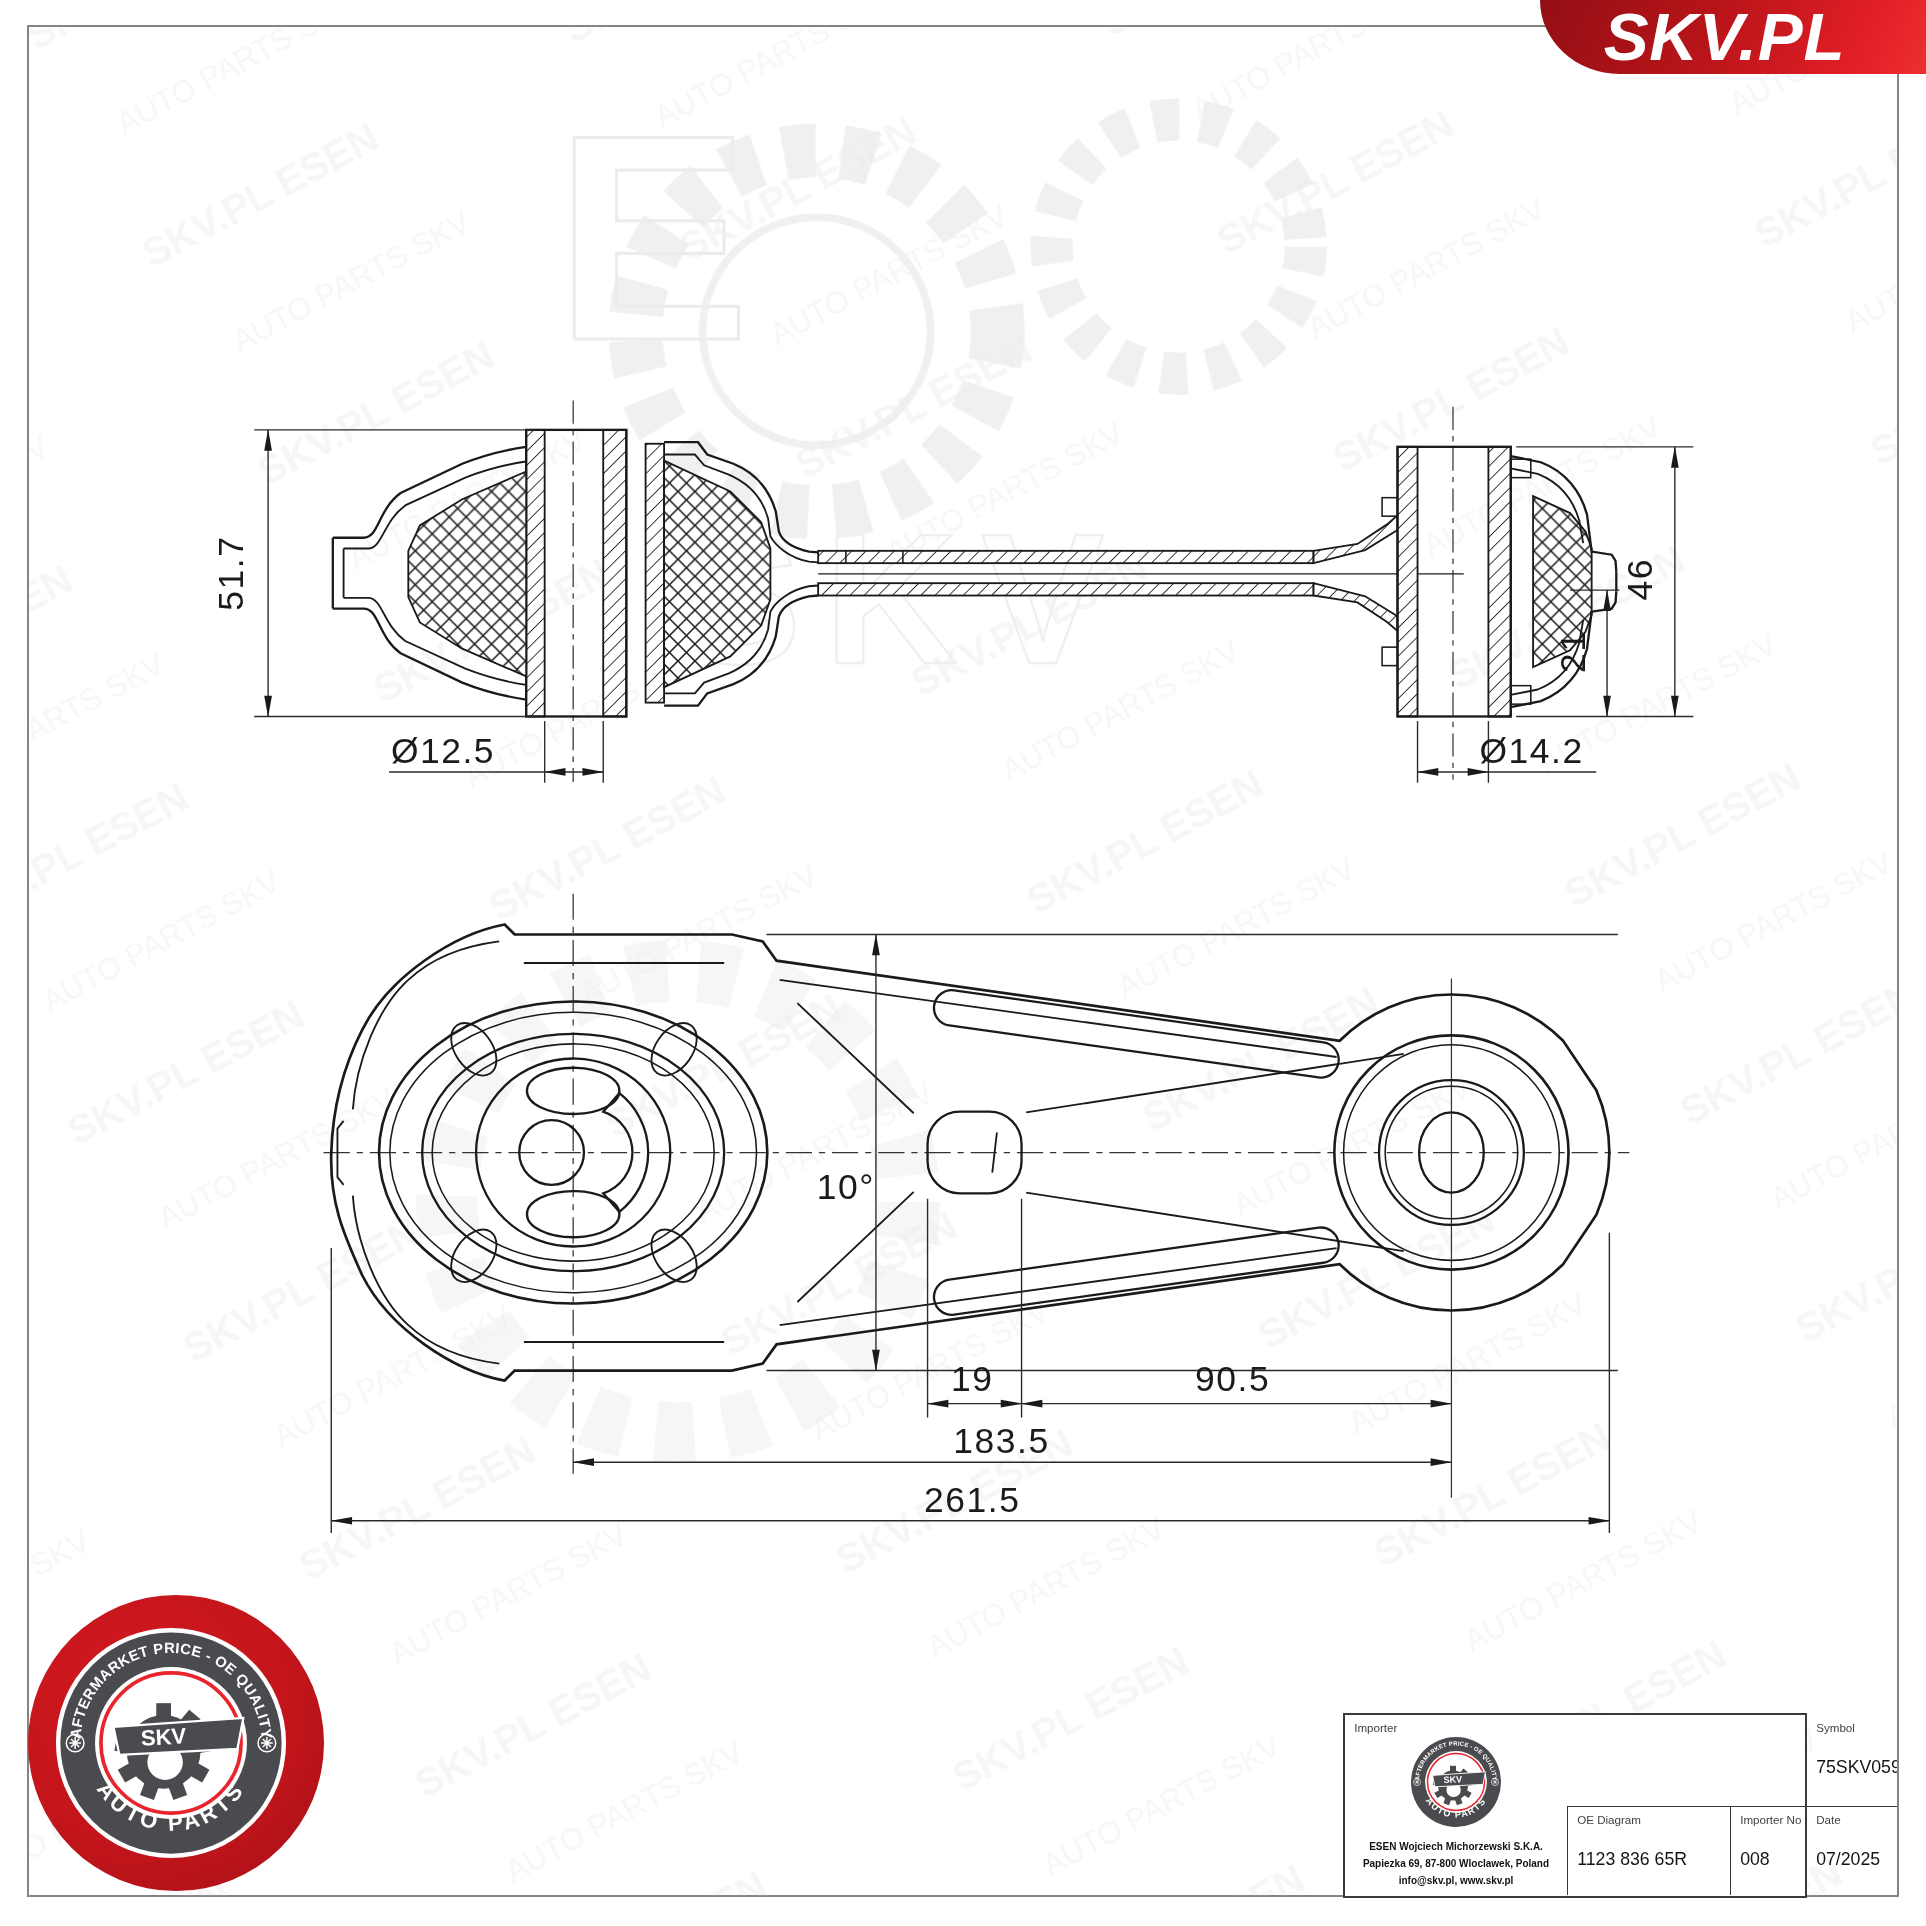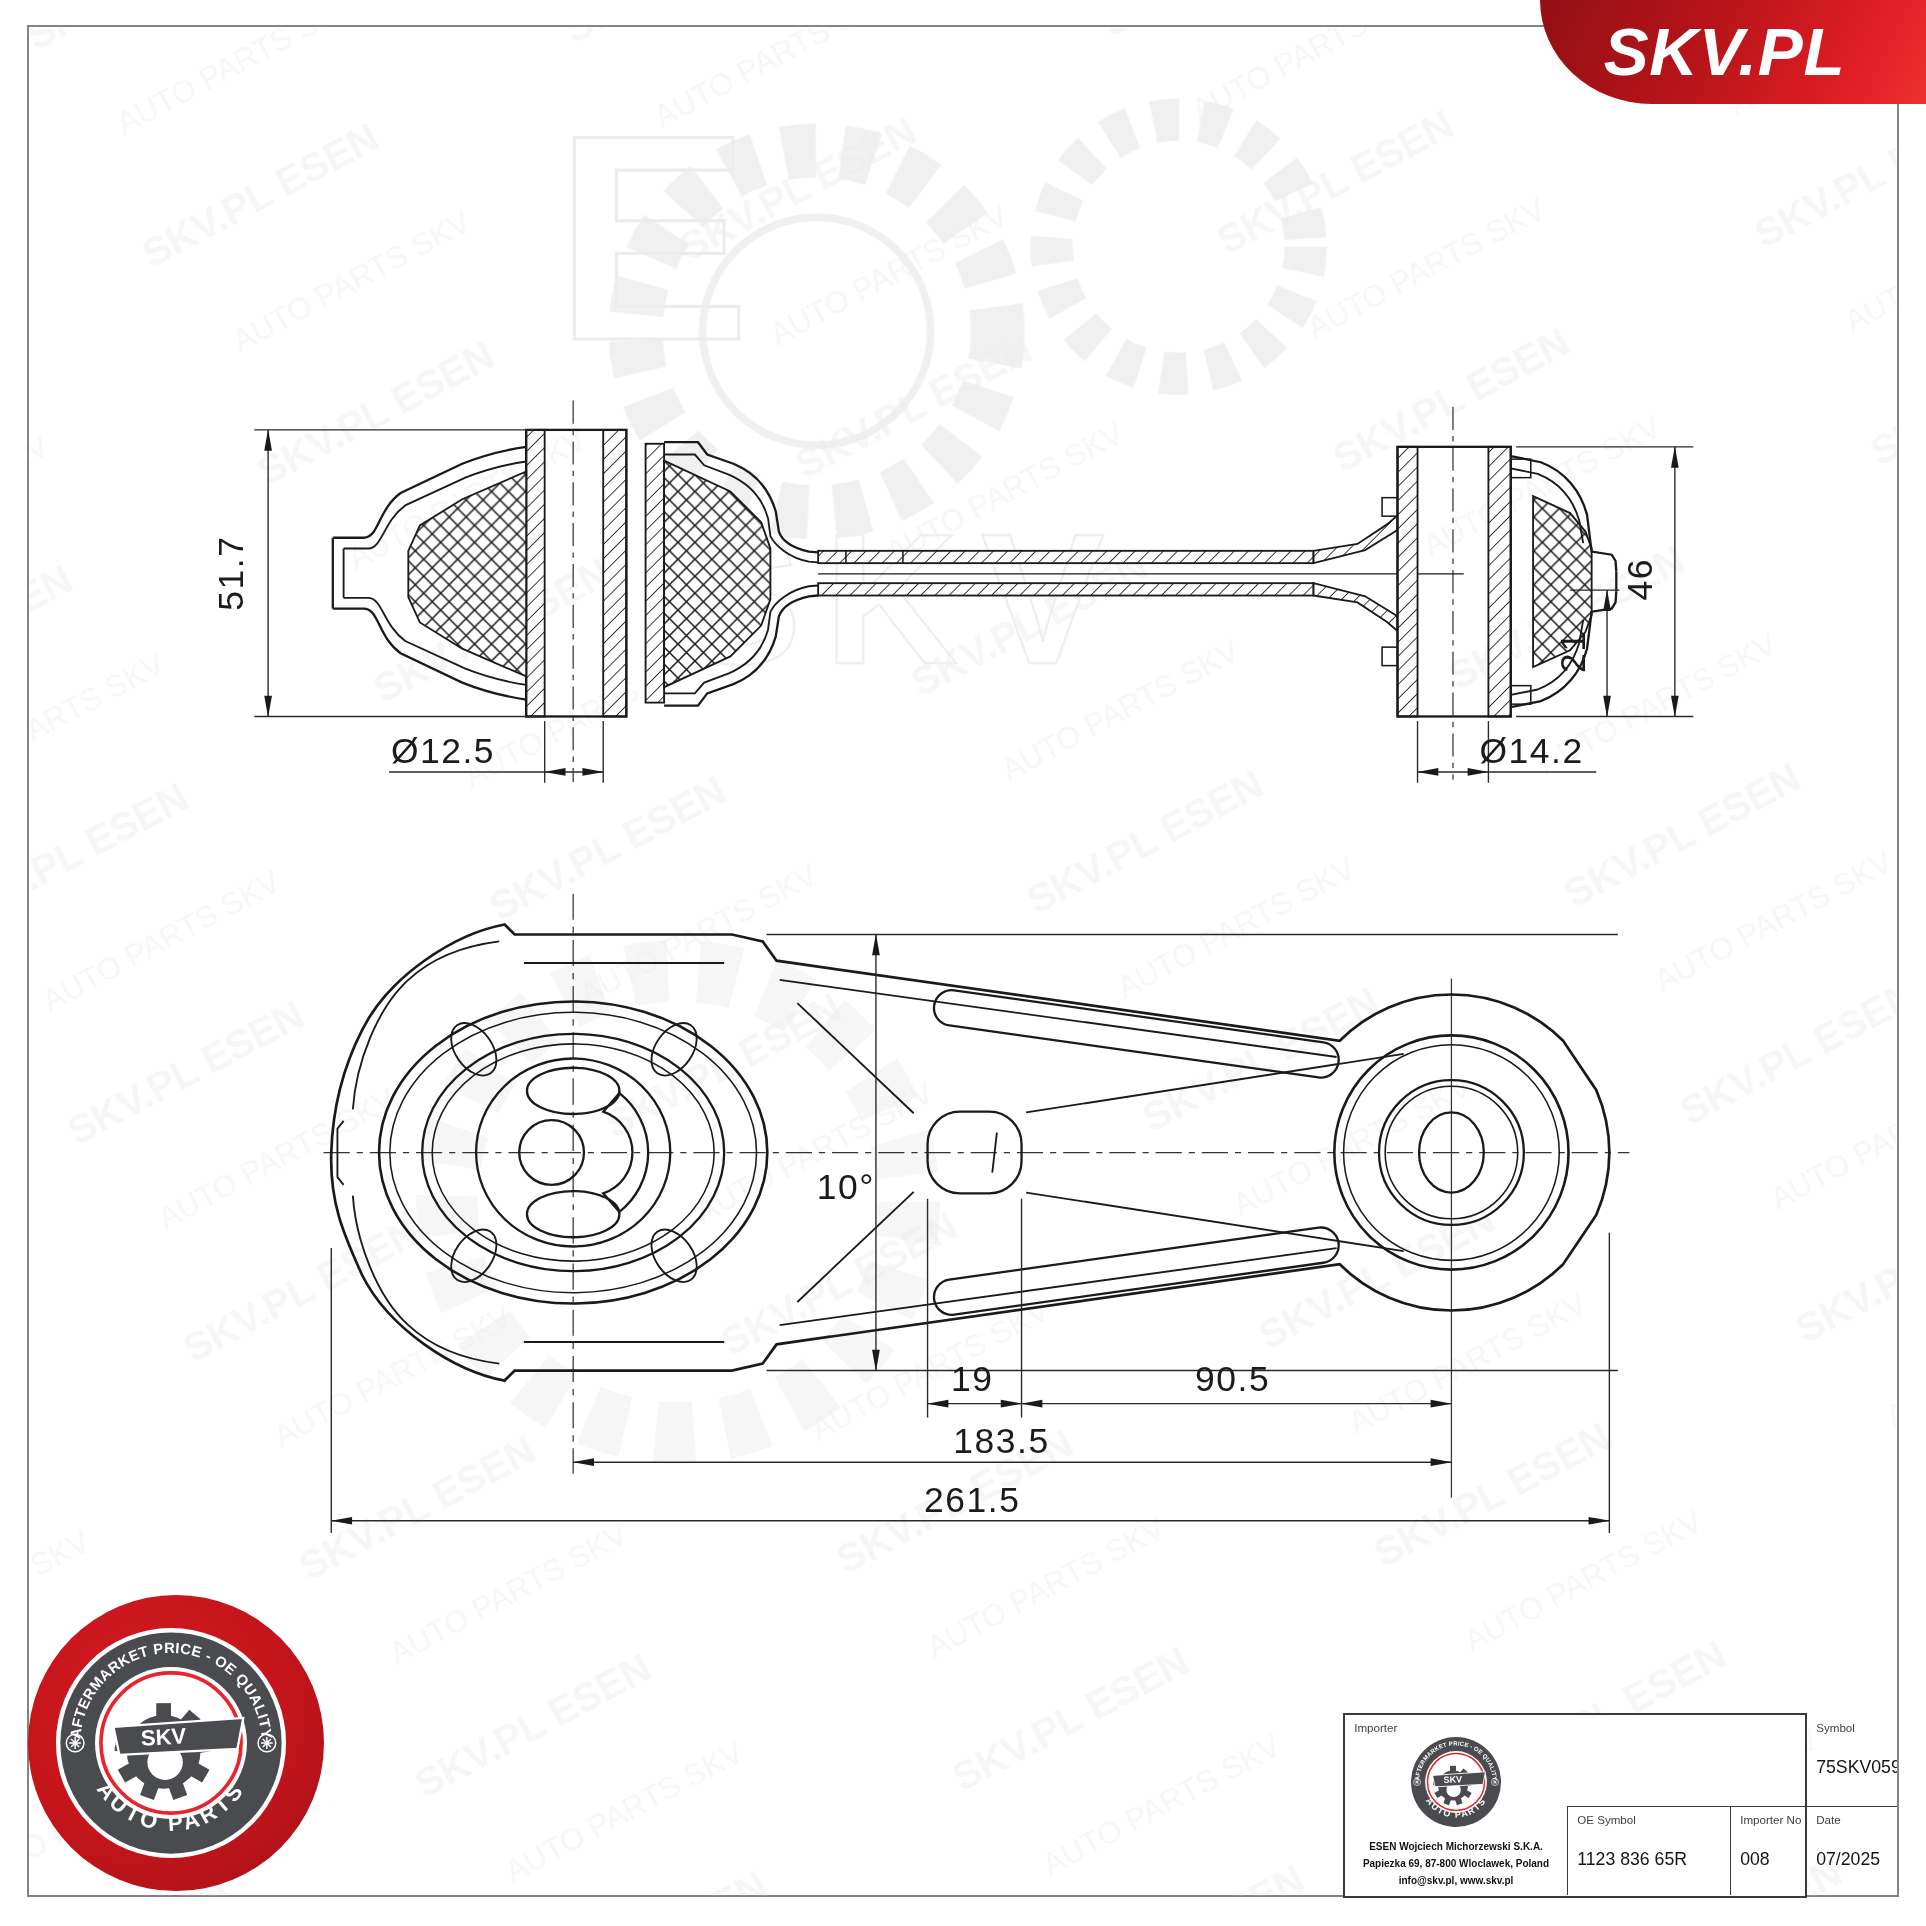--- a/index.html
+++ b/index.html
@@ -5,21 +5,21 @@
   html,body{margin:0;padding:0;}
   body{
     width:1926px;height:1926px;position:relative;background:#ffffff;
     font-family:"Liberation Sans", sans-serif;overflow:hidden;
   }
   .frame{
     position:absolute;left:27px;top:25.4px;width:1872px;height:1872px;
     border:2.3px solid #848484;box-sizing:border-box;
   }
   .banner{
-    position:absolute;left:1540px;top:0;width:387px;height:104px;
+    position:absolute;left:1540px;top:0;width:387px;height:74px;
     background:linear-gradient(115deg,#930f14 0%,#b61419 42%,#e01e25 80%,#ee3030 100%);
     border-bottom-left-radius:116px 108px;
     display:flex;align-items:center;padding-left:66px;box-sizing:border-box;
   }
   .banner .wordmark{
     color:#ffffff;font-size:66px;font-weight:bold;font-style:italic;
     letter-spacing:0.8px;transform:scaleX(1.02);white-space:nowrap;
   }
   svg text{font-family:"Liberation Sans", sans-serif;}
   .dimtxt{font-size:46px;fill:#1b1b1b;letter-spacing:2px;}
@@ -326,21 +326,21 @@
       <div>ESEN Wojciech Michorzewski S.K.A.</div>
       <div>Papiezka 69, 87-800 Wloclawek, Poland</div>
       <div>info@skv.pl, www.skv.pl</div>
     </div>
   </div>
   <div class="cell c-sym">
     <div class="lbl">Symbol</div>
     <div class="val">75SKV059</div>
   </div>
   <div class="cell c-oe">
-    <div class="lbl">OE Symbol</div>
+    <div class="lbl">OE Diagram</div>
     <div class="val">1123 836 65R</div>
   </div>
   <div class="cell c-diag">
     <div class="lbl">Importer No</div>
     <div class="val">008</div>
   </div>
   <div class="cell c-date">
     <div class="lbl">Date</div>
     <div class="val">07/2025</div>
   </div>

